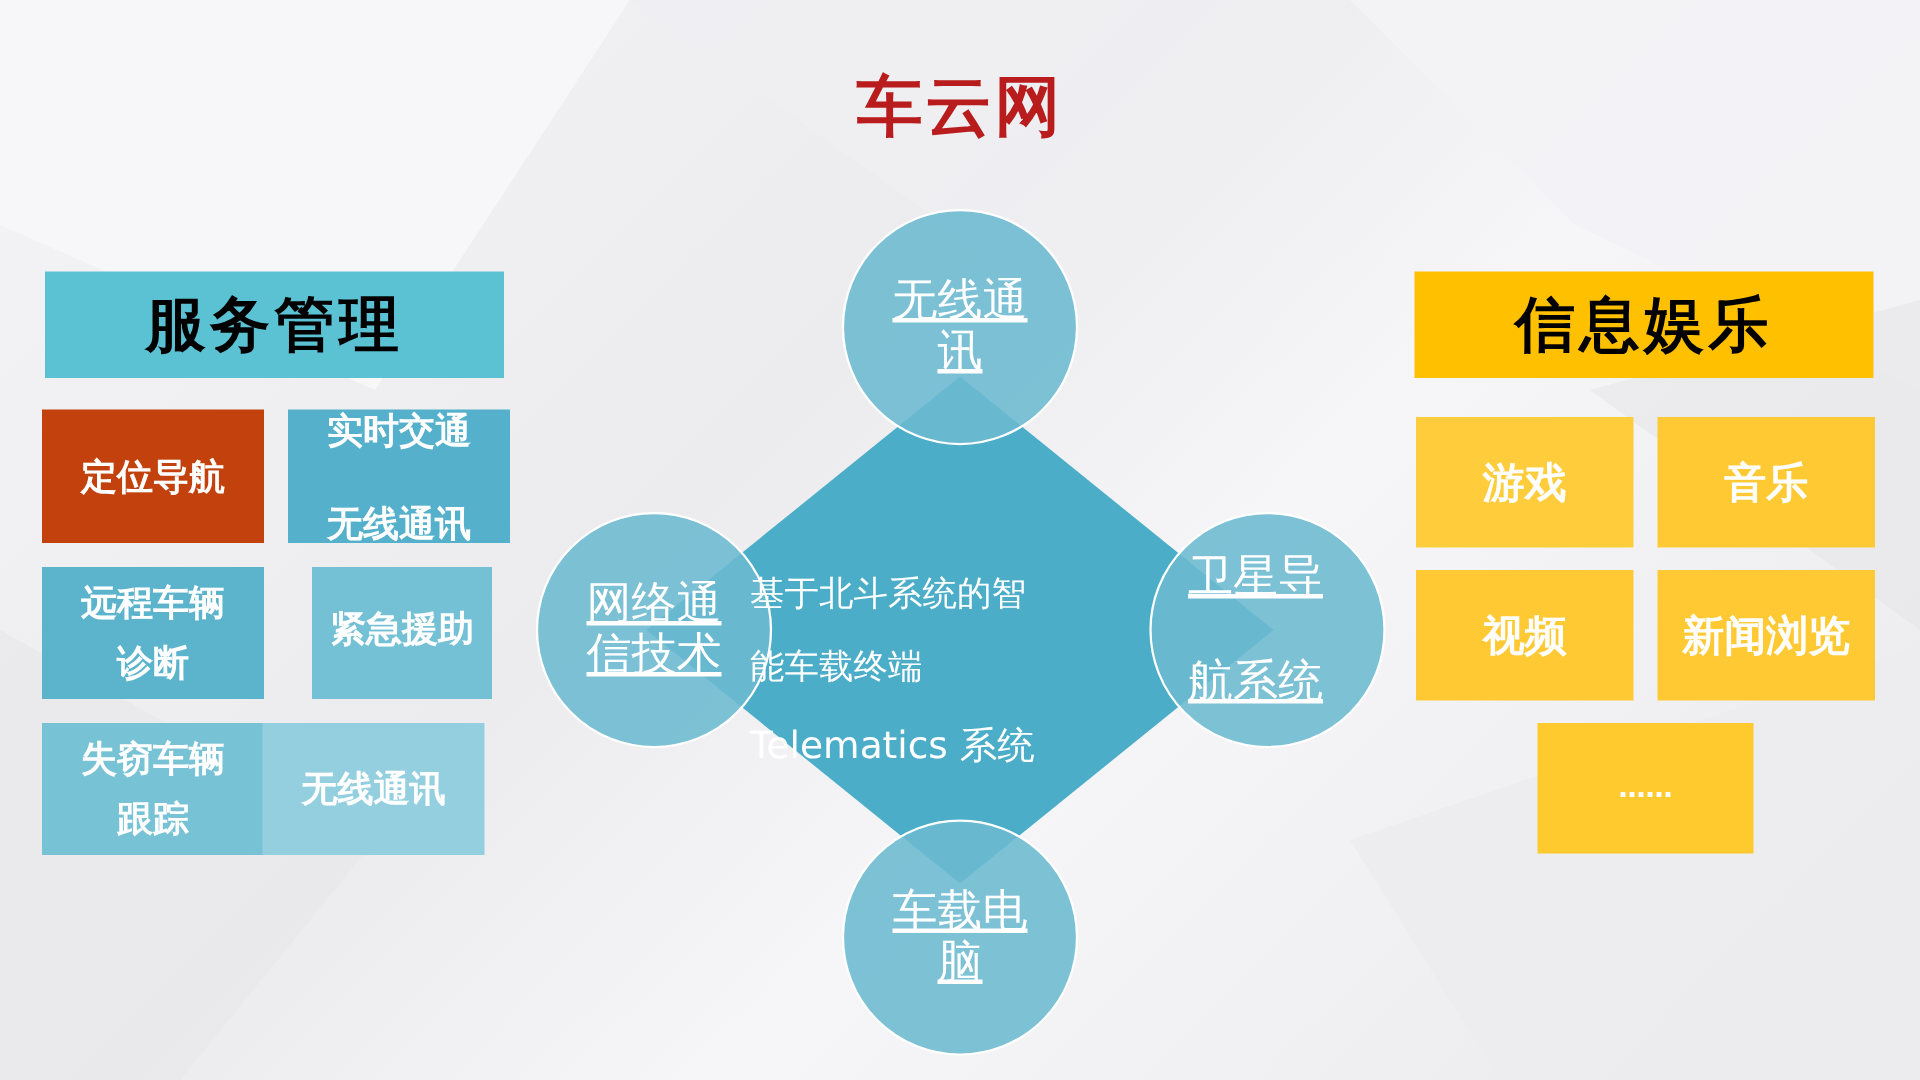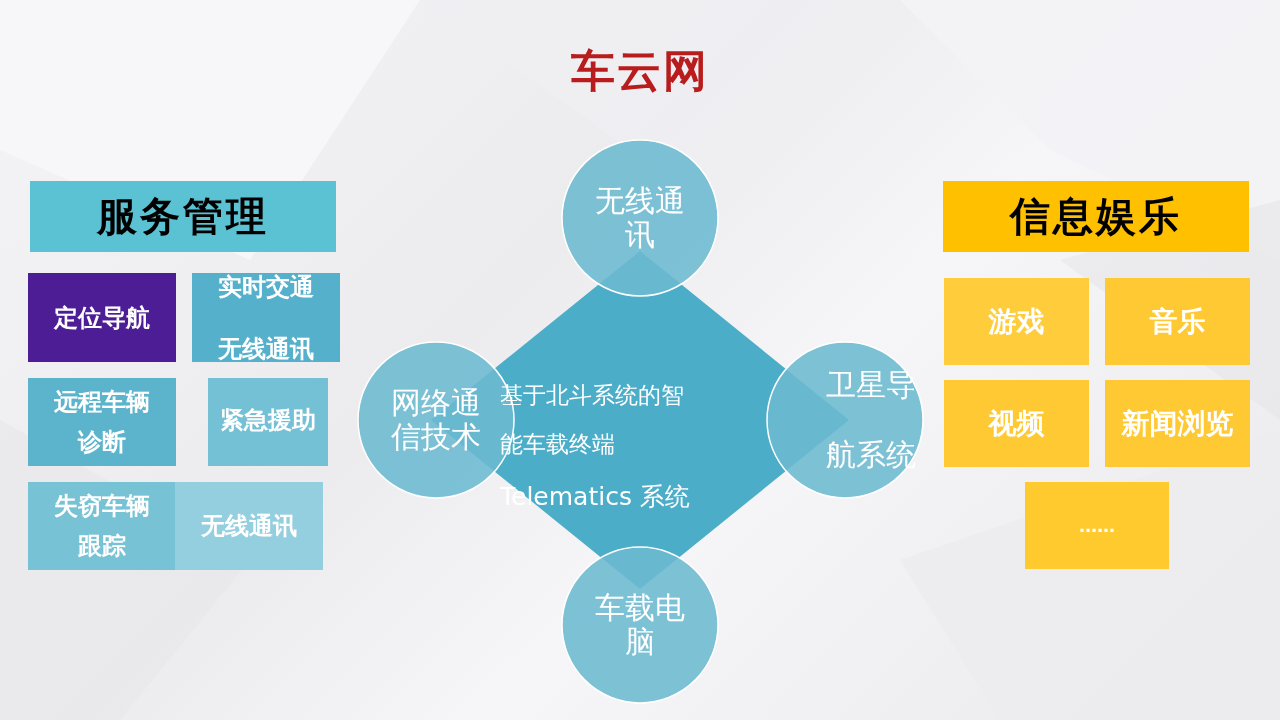--- a/index.html
+++ b/index.html
@@ -20,21 +20,21 @@
   .head.blue { left:30px; top:181px; width:306px; height:71px; background:#5bc2d3; }
   .head.gold { left:943px; top:181px; width:306px; height:71px; background:#ffc000; }
   .tile {
     position:absolute; color:#fff; font-weight:bold; font-size:24px; line-height:40px;
     display:flex; align-items:center; justify-content:center; text-align:center;
     flex-direction:column;
   }
   .diagram { position:absolute; left:0; top:0; width:1280px; height:720px; }
   .circle-label {
     position:absolute; color:#fff; font-size:30px; line-height:34px; text-align:center;
-    display:flex; align-items:center; justify-content:center; flex-direction:column;
+    display:flex; align-items:center; justify-content:center; flex-direction:column;text-decoration:underline;
   }
   .center-text {
     position:absolute; color:#fff; font-size:23px;margin-top:24px;
   }
 </style>
 </head>
 <body>
 
 <svg class="bgpoly" width="1280" height="720" viewBox="0 0 1280 720">
   <polygon points="0,0 420,0 250,260 0,150" fill="#f7f7f9" opacity="0.9"></polygon>
@@ -42,21 +42,21 @@
   <polygon points="900,0 1280,0 1280,260 1050,150" fill="#f3f3f6" opacity="0.9"></polygon>
   <polygon points="0,420 250,560 120,720 0,720" fill="#e8e8eb" opacity="0.7"></polygon>
   <polygon points="900,560 1280,430 1280,720 1000,720" fill="#ececef" opacity="0.8"></polygon>
   <polygon points="1060,260 1280,200 1280,420" fill="#e6e6ea" opacity="0.6"></polygon>
 </svg>
 
 <div class="title">车云网</div>
 
 <div class="head blue">服务管理</div>
 
-<div class="tile" style="left:28px;top:273px;width:148px;height:89px;background:#4c1d95;">
+<div class="tile" style="left:28px;top:273px;width:148px;height:89px;background:#c2410c;">
   <span>定位导航</span>
 </div>
 <div class="tile" style="left:192px;top:273px;width:148px;height:89px;background:#55b0cb;gap:22px;">
   <span>实时交通</span>
   <span>无线通讯</span>
 </div>
 <div class="tile" style="left:28px;top:378px;width:148px;height:88px;background:#5bb3cc;">
   <span>远程车辆</span>
   <span>诊断</span>
 </div>
@@ -98,21 +98,21 @@
 </svg>
 
 <div class="circle-label" style="left:562px;top:140px;width:156px;height:156px;">
   <span>无线通</span>
   <span>讯</span>
 </div>
 <div class="circle-label" style="left:358px;top:342px;width:156px;height:156px;">
   <span>网络通</span>
   <span>信技术</span>
 </div>
-<div class="circle-label" style="left:793px;top:342px;width:156px;height:156px;gap:36px;">
+<div class="circle-label" style="left:759px;top:342px;width:156px;height:156px;gap:36px;">
   <span>卫星导</span>
   <span>航系统</span>
 </div>
 <div class="circle-label" style="left:562px;top:547px;width:156px;height:156px;">
   <span>车载电</span>
   <span>脑</span>
 </div>
 
 <div class="center-text" style="left:500px;top:356px;width:280px;">基于北斗系统的智</div>
 <div class="center-text" style="left:500px;top:405px;width:280px;">能车载终端</div>

